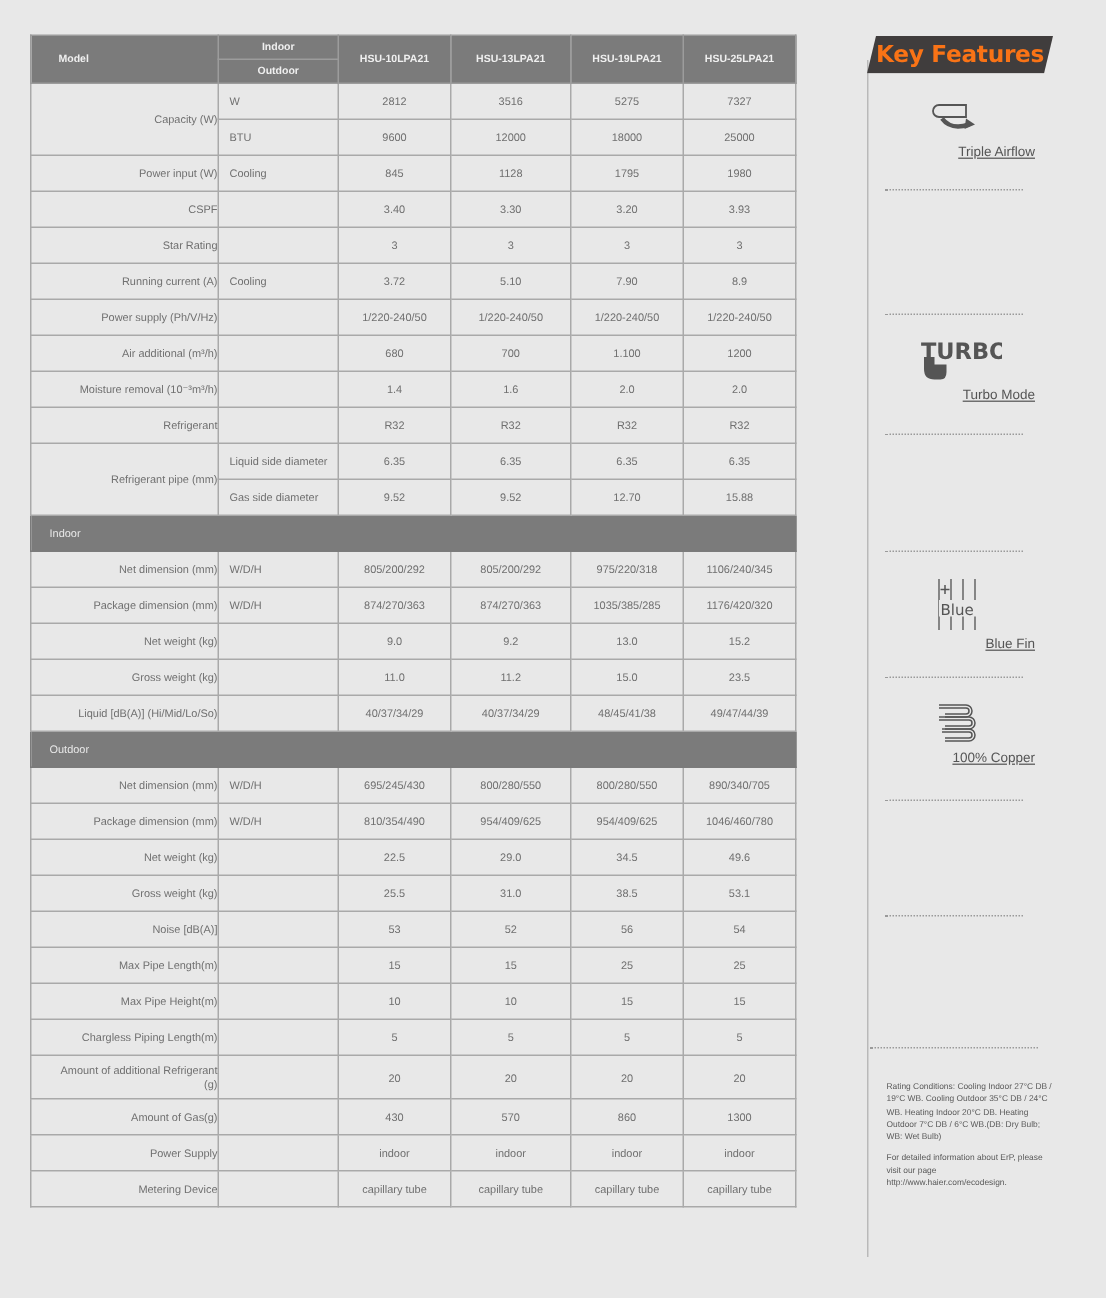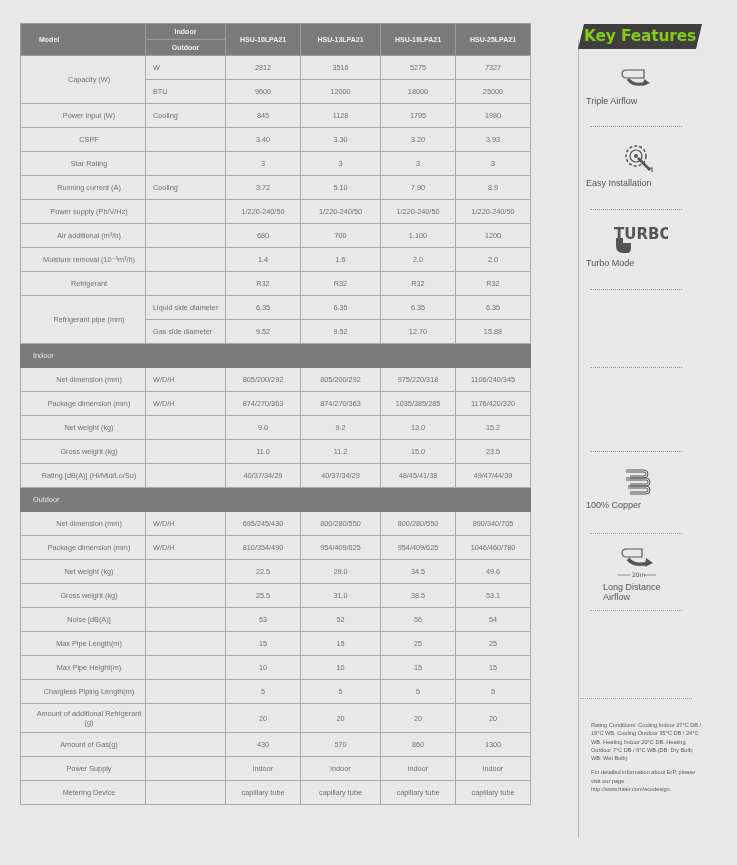--- a/index.html
+++ b/index.html
@@ -8,21 +8,21 @@
     font-family: "Liberation Sans", "DejaVu Sans", sans-serif; color: #6f6f6f;
   }
   .spec-table {
     position: absolute; left: 20px; top: 23px; width: 510px;
     border-collapse: collapse; table-layout: fixed; font-size: 7.3px;
   }
   .spec-table td, .spec-table th {
     border: 1px solid #a9a9a9; padding: 0; height: 23px; line-height: 9px;
     font-weight: normal; color: #707070; background: #e8e8e8;
   }
-  .spec-table .lbl { padding-left: 12px; text-align: center; }
+  .spec-table .lbl { padding-left: 12px; text-align: right; }
   .spec-table .sub { padding-left: 7px; text-align: left; }
   .spec-table .val { text-align: center; }
   .spec-table thead th {
     background: #7b7b7b; color: #f0f0f0; font-weight: bold; height: 15px; font-size: 7px;
     border-color: #9c9c9c;
   }
   .spec-table thead th.model { text-align: left; padding-left: 18px; }
   .spec-table thead th.mh { text-align: center; }
   .spec-table tr.section td {
     background: #7b7b7b; color: #e8e8e8; height: 23px; padding-left: 12px; border-color: #7b7b7b;
@@ -31,25 +31,25 @@
 
   .features {
     position: absolute; left: 578px; top: 24px; width: 130px; height: 814px;
   }
   .features .rail {
     position: absolute; left: 0; top: 16px; width: 1px; height: 798px; background: #b9b9b9;
   }
   .banner {
     position: absolute; left: 0; top: 0; width: 124px; height: 25px;
     background: #403d3d; clip-path: polygon(6px 0, 124px 0, 118px 25px, 0 25px);
-    color: #84cc16; font-weight: bold; font-size: 15.5px; line-height: 25px; text-align: center;
+    color: #f97316; font-weight: bold; font-size: 15.5px; line-height: 25px; text-align: center;
     font-family: "DejaVu Sans", sans-serif; letter-spacing: -0.2px;
   }
   .feat {
-    position: absolute; left: 8px; width: 104px; text-align: left;
+    position: absolute; left: 8px; width: 104px; text-align: right; text-decoration: underline;
   }
   .feat .icon { display: block; margin: 0 auto; }
   .feat .name { display: block; font-size: 9px; color: #555; margin-top: 2px; line-height: 10px; }
   .divider {
     position: absolute; left: 12px; width: 92px; border-top: 1px dotted #9a9a9a;
   }
   .notes {
     position: absolute; left: 13px; top: 697px; width: 112px; font-size: 5.6px; line-height: 8.3px; color: #5a5a5a;
   }
   .notes p { margin: 0 0 6px 0; }
@@ -214,21 +214,21 @@
     </tr>
     <tr>
       <td class="lbl">Gross weight (kg)</td>
       <td class="sub"></td>
       <td class="val">11.0</td>
       <td class="val">11.2</td>
       <td class="val">15.0</td>
       <td class="val">23.5</td>
     </tr>
     <tr>
-      <td class="lbl">Rating [dB(A)] (Hi/Mid/Lo/So)</td>
+      <td class="lbl">Liquid [dB(A)] (Hi/Mid/Lo/So)</td>
       <td class="sub"></td>
       <td class="val">40/37/34/29</td>
       <td class="val">40/37/34/29</td>
       <td class="val">48/45/41/38</td>
       <td class="val">49/47/44/39</td>
     </tr>
 
     <tr class="section">
       <td colspan="6">Outdoor</td>
     </tr>
@@ -338,71 +338,64 @@
   <div class="feat" style="top:42px">
     <svg class="icon" width="40" height="28" viewBox="0 0 40 28">
       <path d="M8 4 h18 v8 h-18 a4 4 0 0 1 0 -8z" fill="none" stroke="#555" stroke-width="1.2"></path>
       <path d="M10 13 q6 8 18 4" fill="none" stroke="#555" stroke-width="3"></path>
       <path d="M26 13 l6 4 l-7 3z" fill="#555"></path>
     </svg>
     <span class="name">Triple Airflow</span>
   </div>
   <div class="divider" style="top:102px"></div>
 
-  <div class="feat" style="top:116px">
-    <svg class="icon" width="36" height="36" viewBox="0 0 36 36">
-      <circle cx="16" cy="16" r="10" fill="none" stroke="#555" stroke-width="1.5" stroke-dasharray="3 2"></circle>
-      <circle cx="16" cy="16" r="6" fill="none" stroke="#555" stroke-width="1.2"></circle>
-      <circle cx="16" cy="16" r="2" fill="#555"></circle>
-      <path d="M18 18 l12 12" stroke="#555" stroke-width="2.5"></path>
-      <path d="M28 28 l4 0 l0 4" fill="none" stroke="#555" stroke-width="1.2"></path>
-    </svg>
-    <span class="name">Easy Installation</span>
-  </div>
   <div class="divider" style="top:185px"></div>
 
   <div class="feat" style="top:200px">
     <svg class="icon" width="60" height="32" viewBox="0 0 60 32">
       <text x="6" y="15" font-family="DejaVu Sans, sans-serif" font-weight="bold" font-size="15" fill="#555">TURBO</text>
       <path d="M8 14 v8 q0 7 7 7 h4 q4 0 4 -5 v-5 h-8 v-5z" fill="#555"></path>
     </svg>
     <span class="name">Turbo Mode</span>
   </div>
   <div class="divider" style="top:265px"></div>
 
   <div class="divider" style="top:343px"></div>
 
+  <div class="feat" style="top:360px">
+    <svg class="icon" width="36" height="38" viewBox="0 0 36 38">
+      <g stroke="#555" stroke-width="0.9">
+        <line x1="6" y1="2" x2="6" y2="36"></line>
+          <line x1="14" y1="2" x2="14" y2="36"></line>
+        <line x1="22" y1="2" x2="22" y2="36"></line>
+          <line x1="30" y1="2" x2="30" y2="36"></line>
+      </g>
+      <rect x="6" y="16" width="25" height="11" fill="#e8e8e8"></rect>
+      <text x="7" y="26" font-family="DejaVu Sans, sans-serif" font-size="10" fill="#555">Blue</text>
+      <path d="M10 6 l0 6 M7 9 l6 0" stroke="#555" stroke-width="1"></path>
+    </svg>
+    <span class="name">Blue Fin</span>
+  </div>
   <div class="divider" style="top:427px"></div>
 
   <div class="feat" style="top:442px">
     <svg class="icon" width="36" height="32" viewBox="0 0 36 32">
       <g fill="none" stroke="#555" stroke-width="1">
         <path d="M6 4 h18 a4 4 0 0 1 0 8 h-14"></path>
         <path d="M6 6 h18 a2 2 0 0 1 0 4 h-14"></path>
         <path d="M6 12 h20 a4 4 0 0 1 0 8 h-16"></path>
         <path d="M6 14 h20 a2 2 0 0 1 0 4 h-16"></path>
         <path d="M8 20 h18 a4 4 0 0 1 0 8 h-16"></path>
         <path d="M8 22 h18 a2 2 0 0 1 0 4 h-16"></path>
       </g>
     </svg>
     <span class="name">100% Copper</span>
   </div>
   <div class="divider" style="top:509px"></div>
 
-  <div class="feat" style="top:522px">
-    <svg class="icon" width="44" height="34" viewBox="0 0 44 34">
-      <path d="M10 3 h16 v8 h-16 a4 4 0 0 1 0 -8z" fill="none" stroke="#555" stroke-width="1.2"></path>
-      <path d="M12 13 q7 8 20 4" fill="none" stroke="#555" stroke-width="3.5"></path>
-      <path d="M30 12 l7 5 l-8 4z" fill="#555"></path>
-      <line x1="2" y1="29" x2="14" y2="29" stroke="#777" stroke-width="0.8"></line>
-      <line x1="28" y1="29" x2="40" y2="29" stroke="#777" stroke-width="0.8"></line>
-      <text x="16" y="31" font-family="DejaVu Sans, sans-serif" font-size="6" fill="#555">20m</text>
-    </svg>
-    <span class="name" style="width:70px;margin-left:17px;">Long Distance Airflow</span>
-  </div>
   <div class="divider" style="top:586px"></div>
 
   <div class="divider" style="top:674px; left:2px; width:112px;"></div>
 
   <div class="notes">
     <p>Rating Conditions: Cooling Indoor 27°C DB / 19°C WB. Cooling Outdoor 35°C DB / 24°C WB. Heating Indoor 20°C DB. Heating Outdoor 7°C DB / 6°C WB.(DB: Dry Bulb; WB: Wet Bulb)</p>
     <p>For detailed information about ErP, please visit our page http://www.haier.com/ecodesign.</p>
   </div>
 </div>
 

